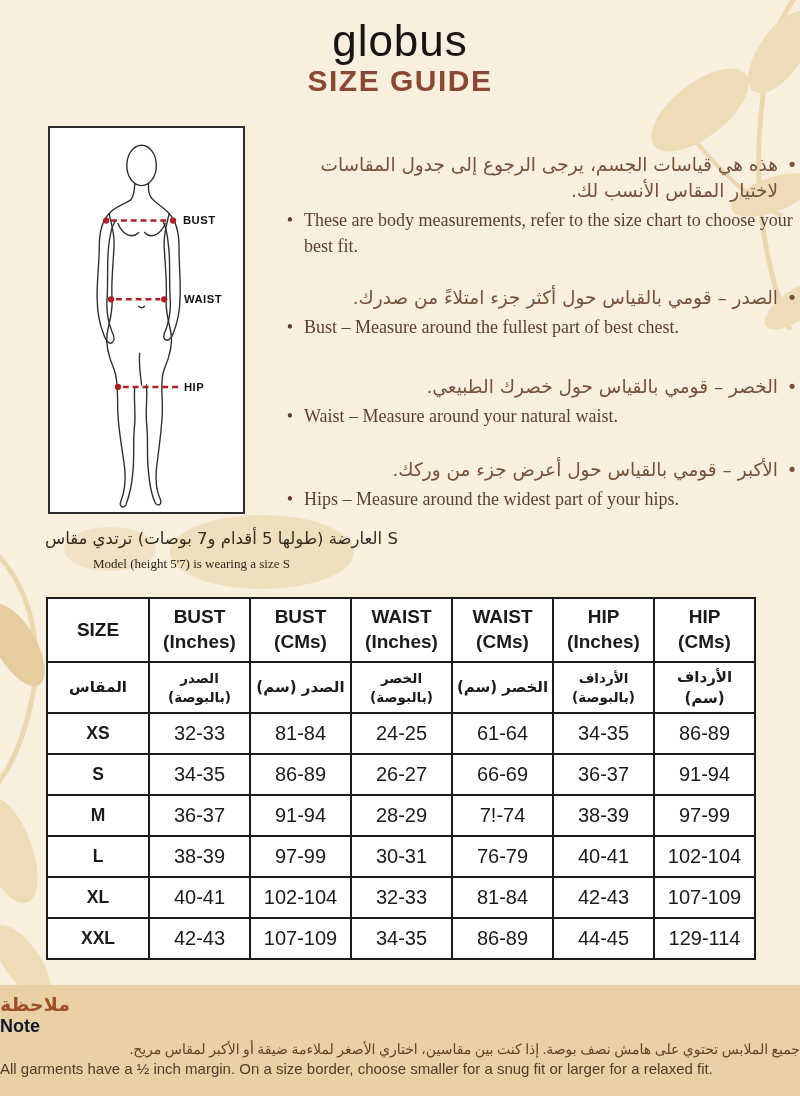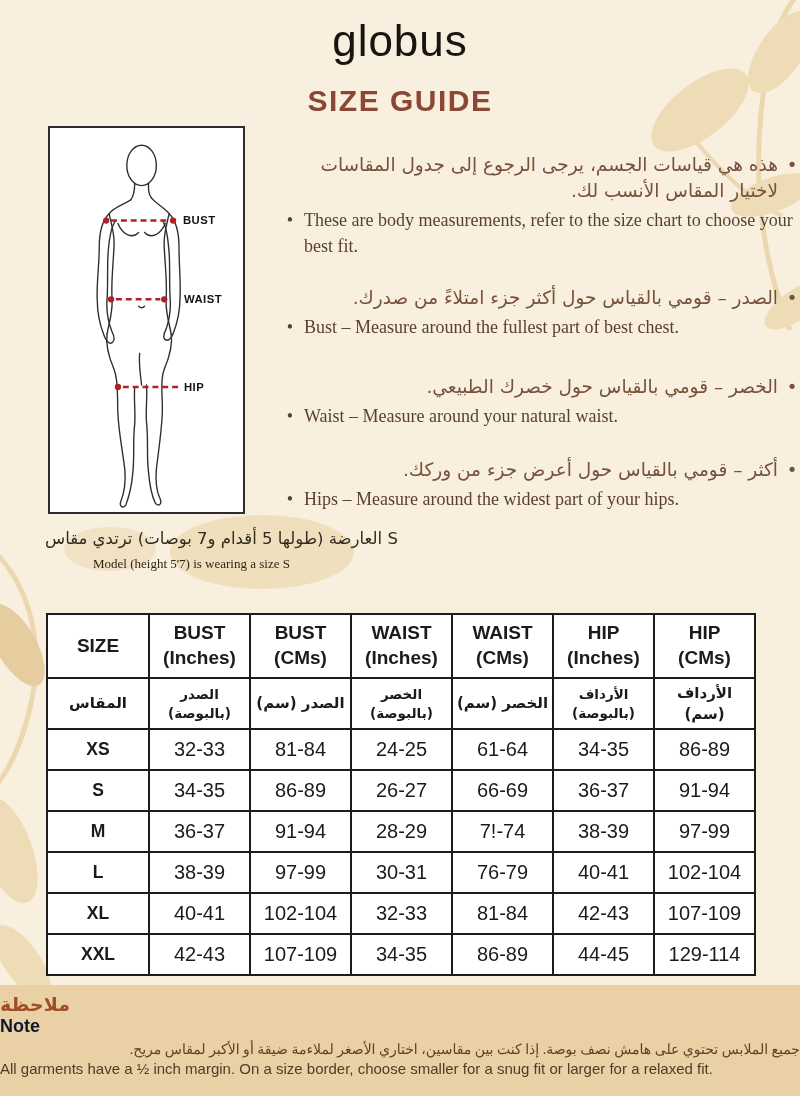--- a/index.html
+++ b/index.html
@@ -11,21 +11,21 @@
   }
   .decor { position:absolute; inset:0; z-index:0; }
   .layer { position:absolute; z-index:1; }
 
   
   .brand {
     top:16px; left:0; width:100%; text-align:center;
     font-size:44px; font-weight:500; color:#181410; letter-spacing:1px;
   }
   .guide-title {
-    top:84px; left:0; width:100%; text-align:center;
+    top:64px; left:0; width:100%; text-align:center;
     font-size:30px; font-weight:bold; color:#8a4733; letter-spacing:1.5px;
   }
 
   
   .figure-box {
     left:48px; top:126px; width:197px; height:388px;
     background:#ffffff; border:2px solid #2d2d2d;
   }
   .figure-box svg { display:block; width:100%; height:100%; }
 
@@ -41,21 +41,21 @@
   .group-4 { margin-top:28px; }
   .b + .b { margin-top:3px; }
 
   
   .model-note { left:45px; top:526px; width:520px; }
   .model-note .ar { font-family:"DejaVu Sans", sans-serif; font-size:16.5px; color:#342a1d; line-height:25px; }
   .model-note .en { font-family:"Liberation Serif", serif; font-size:13px; color:#2e261b; line-height:25px;margin-left:48px; }
 
   
   .size-table-wrap { left:46px; top:597px; }
-  table.size-table { border-collapse:collapse; background:#ffffff;margin-top:16px; }
+  table.size-table { border-collapse:collapse; background:#ffffff; }
   .size-table th, .size-table td {
     border:2px solid #1c1c1c; text-align:center; vertical-align:middle;
     background:#ffffff; color:#1b1b1b; white-space:pre-line;
   }
   .size-table col.c0 { width:102px; }
   .size-table col.cn { width:101px; }
   tr.head-en th { height:64px; font-size:19px; font-weight:bold; line-height:1.3; }
   tr.head-ar th { height:51px; font-family:"DejaVu Sans", sans-serif; font-weight:bold; line-height:1.35; }
   tr.head-ar th.two { font-size:13.5px; }
   tr.head-ar th.one { font-size:15px; }
@@ -165,21 +165,21 @@
         <span class="txt">الخصر – قومي بالقياس حول خصرك الطبيعي.</span>
       </div>
       <div class="b en">
         <span class="dot">•</span>
         <span class="txt">Waist – Measure around your natural waist.</span>
       </div>
     </section>
     <section class="group-4">
       <div class="b ar" dir="rtl">
         <span class="dot">•</span>
-        <span class="txt">أكثر – قومي بالقياس حول أعرض جزء من وركك.</span>
+        <span class="txt">الأكبر – قومي بالقياس حول أعرض جزء من وركك.</span>
       </div>
       <div class="b en">
         <span class="dot">•</span>
         <span class="txt">Hips – Measure around the widest part of your hips.</span>
       </div>
     </section>
   </div>
 
   <div class="layer model-note">
     <div class="ar" dir="ltr">العارضة (طولها 5 أقدام و7 بوصات) ترتدي مقاس S</div>

